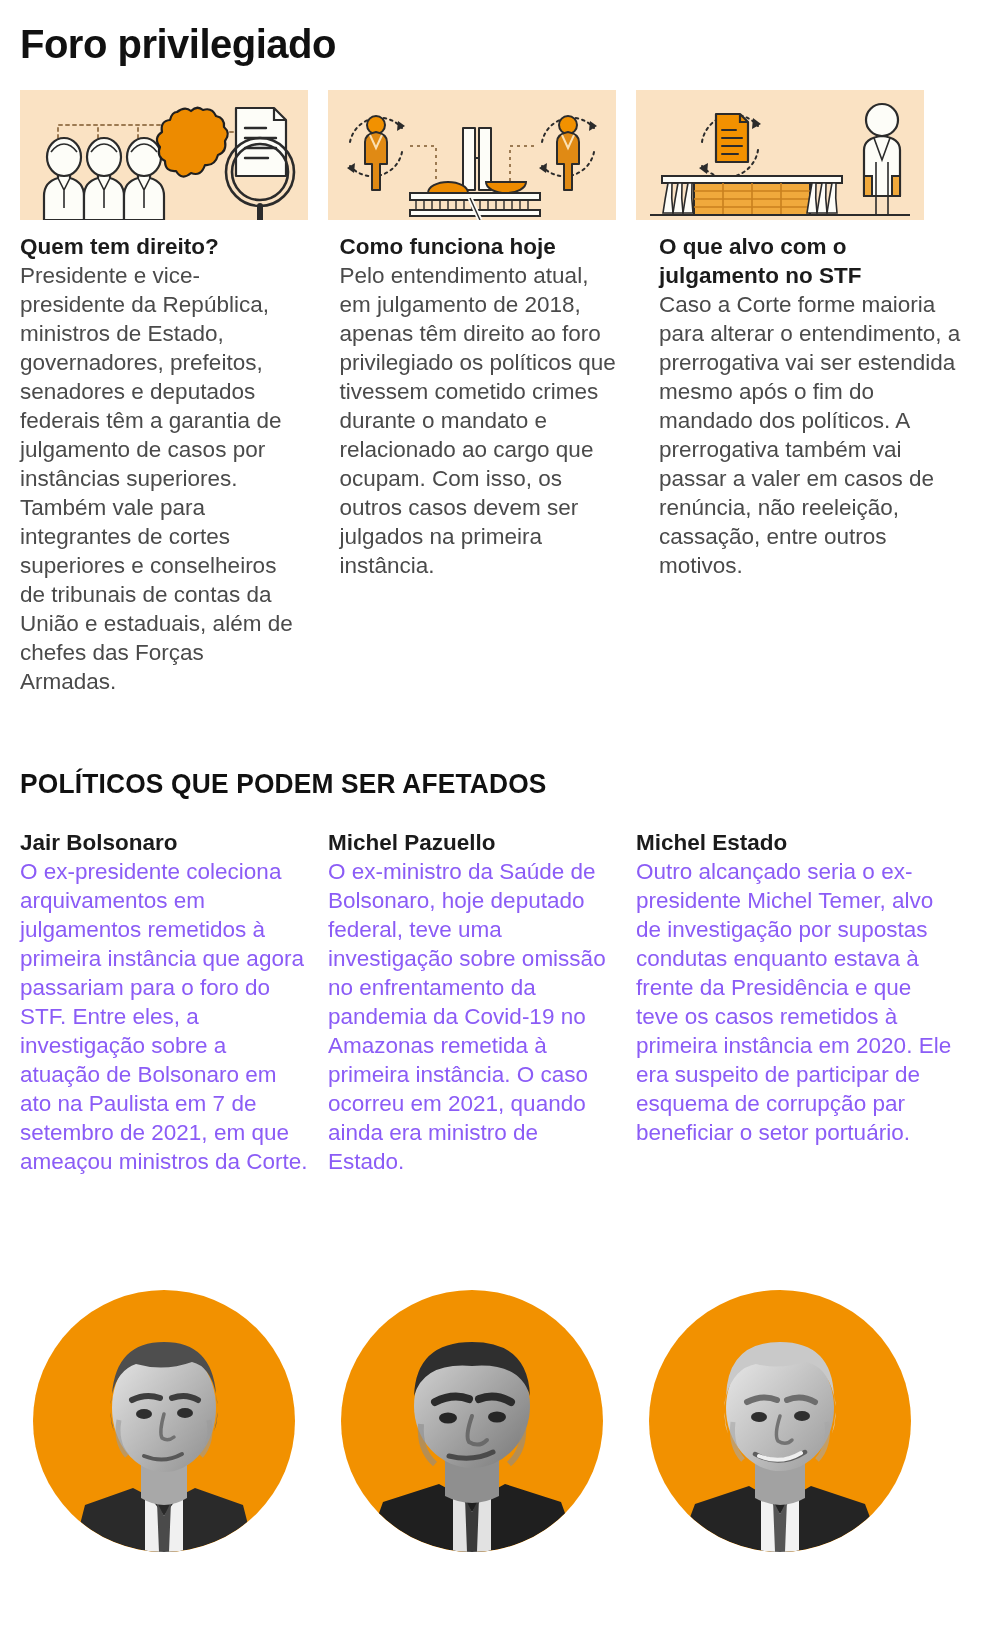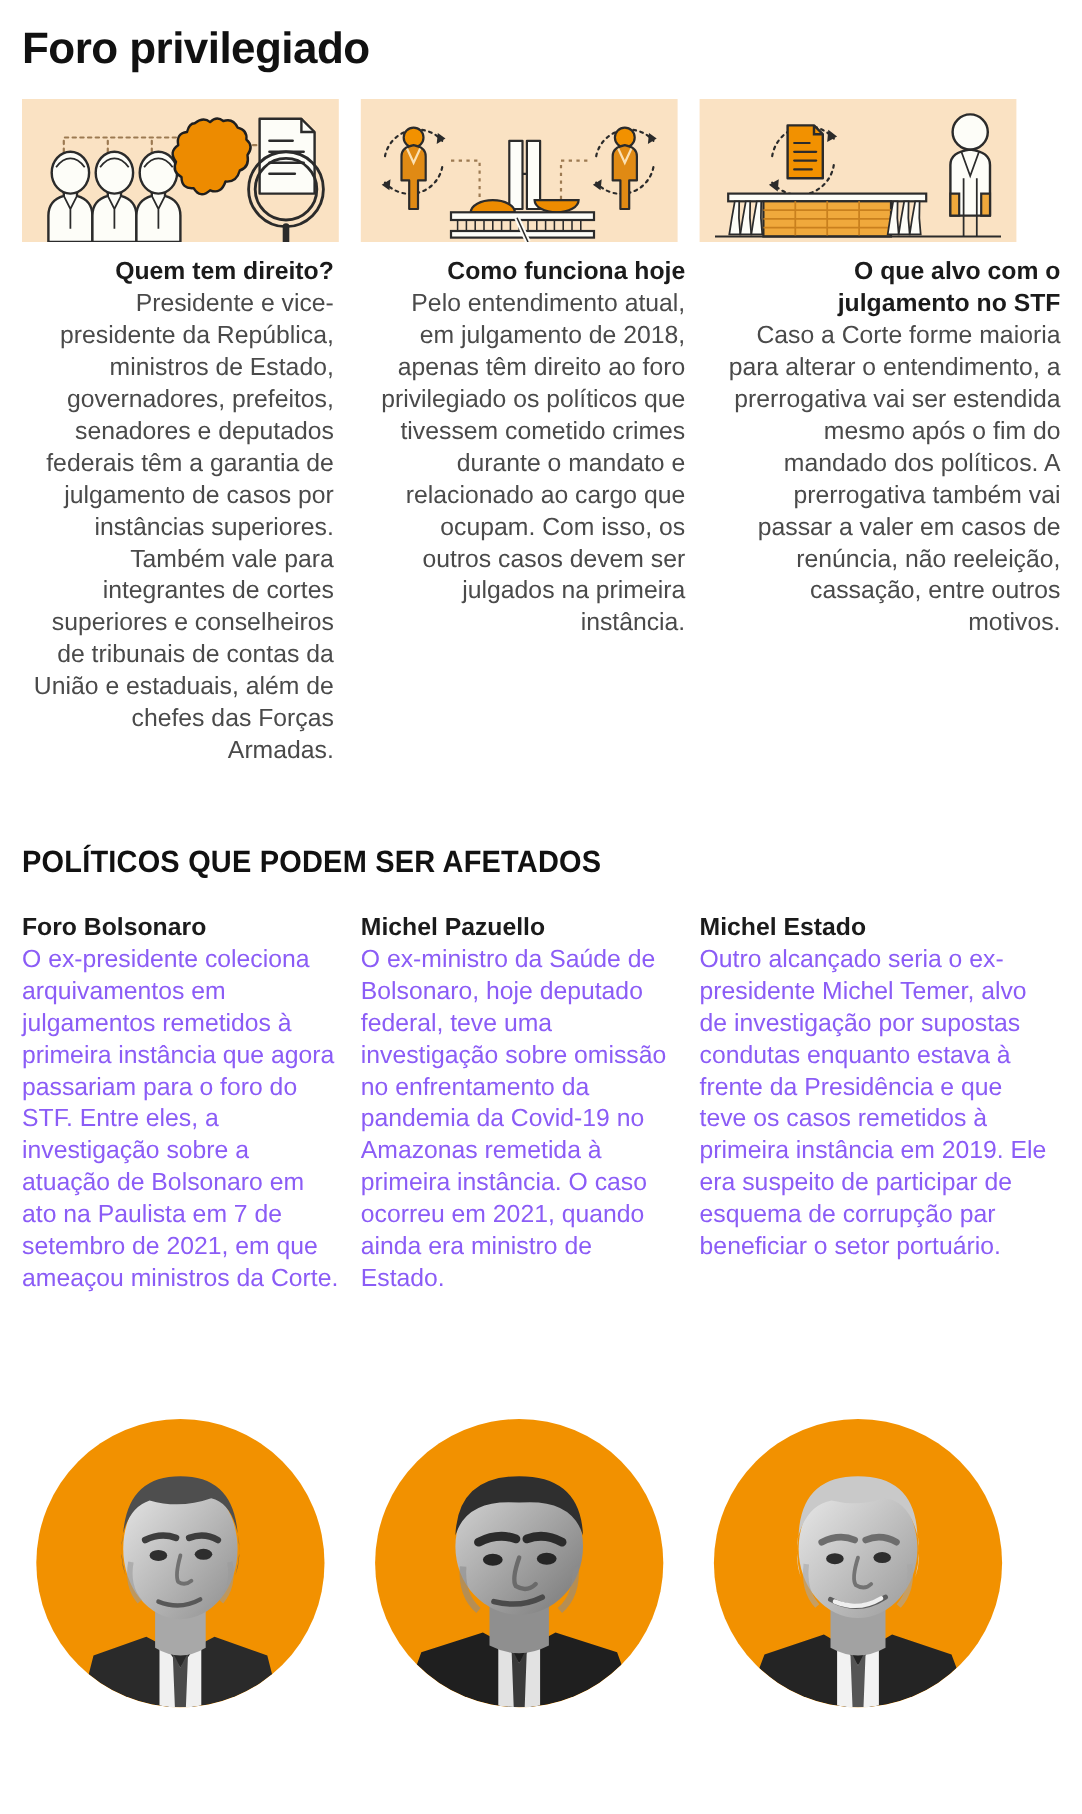--- a/index.html
+++ b/index.html
@@ -52,21 +52,20 @@
   .panel svg { display: block; width: 288px; height: 130px; }
 
   
   .cols {
     position: absolute;
     left: 20px;
     top: 232px;
     width: 944px;
     display: flex;
     gap: 36px;
-    text-align: right;
   }
   .col { width: 288px; }
   .col-wide { width: 310px; }
 
   .col h3 {
     font-size: 22.5px;
     line-height: 29px;
     font-weight: bold;
     color: #1b1b1b;
   }
@@ -316,31 +315,31 @@
     <div class="col col-wide">
       <h3>O que alvo com o julgamento no STF</h3>
       <p>Caso a Corte forme maioria para alterar o entendimento, a prerrogativa vai ser estendida mesmo após o fim do mandado dos políticos. A prerrogativa também vai passar a valer em casos de renúncia, não reeleição, cassação, entre outros motivos.</p>
     </div>
   </div>
 
   <h2 class="section-heading">POLÍTICOS QUE PODEM SER AFETADOS</h2>
 
   <div class="pol-cols">
     <div class="pol-col">
-      <h3>Foro Bolsonaro</h3>
+      <h3>Jair Bolsonaro</h3>
       <p>O ex-presidente coleciona arquivamentos em julgamentos remetidos à primeira instância que agora passariam para o foro do STF. Entre eles, a investigação sobre a atuação de Bolsonaro em ato na Paulista em 7 de setembro de 2021, em que ameaçou ministros da Corte.</p>
     </div>
     <div class="pol-col">
       <h3>Michel Pazuello</h3>
       <p>O ex-ministro da Saúde de Bolsonaro, hoje deputado federal, teve uma investigação sobre omissão no enfrentamento da pandemia da Covid-19 no Amazonas remetida à primeira instância.
 O caso ocorreu em 2021, quando ainda era ministro de Estado.</p>
     </div>
     <div class="pol-col pol-col-wide">
       <h3>Michel Estado</h3>
-      <p>Outro alcançado seria o ex-presidente Michel Temer, alvo de investigação por supostas condutas enquanto estava à frente da Presidência e que teve os casos remetidos à primeira instância em 2019. Ele era suspeito de participar de esquema de corrupção par beneficiar o setor portuário.</p>
+      <p>Outro alcançado seria o ex-presidente Michel Temer, alvo de investigação por supostas condutas enquanto estava à frente da Presidência e que teve os casos remetidos à primeira instância em 2020. Ele era suspeito de participar de esquema de corrupção par beneficiar o setor portuário.</p>
     </div>
   </div>
 
   <div class="portraits">
 
     <div class="portrait-cell">
       <div class="portrait">
         <svg width="262" height="262" viewBox="0 0 262 262">
           <defs>
             <clipPath id="clipA">

